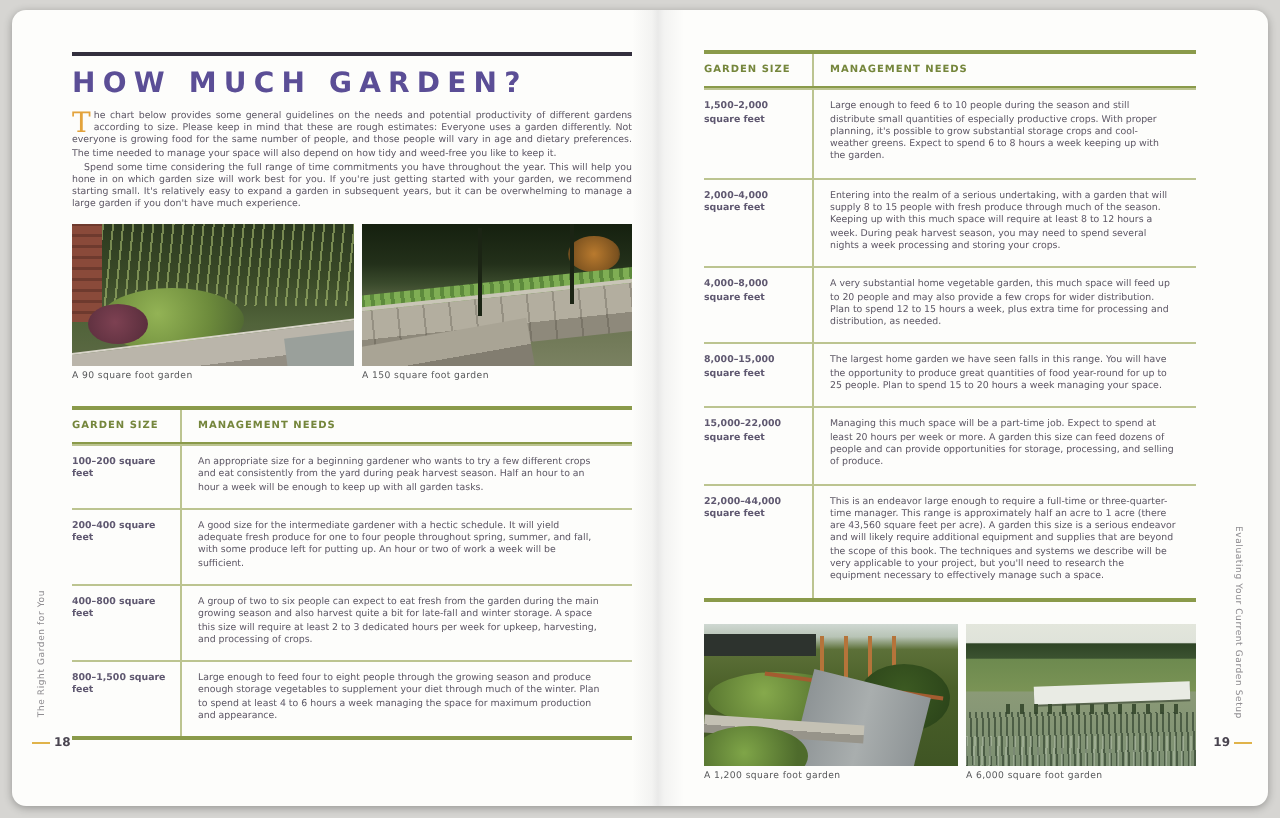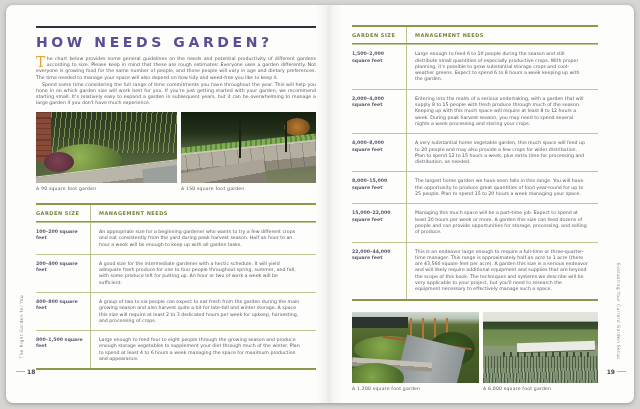--- a/index.html
+++ b/index.html
@@ -139,21 +139,21 @@
     background: repeating-linear-gradient(93deg, rgba(210,220,200,.35) 0 1px, rgba(0,0,0,0) 1px 4px); }
 </style>
 </head>
 <body>
 
 <div class="spread">
 
   <div class="page-left">
 
     <div class="title-rule"></div>
-    <div class="page-title">HOW NEEDS GARDEN?</div>
+    <div class="page-title">HOW MUCH GARDEN?</div>
 
     <div class="intro">
       <p><span class="dropcap">T</span><span>he chart below provides some general guidelines on the needs and potential productivity of different gardens according to size. Please keep in mind that these are rough estimates: Everyone uses a garden differently. Not everyone is growing food for the same number of people, and those people will vary in age and dietary preferences. The time needed to manage your space will also depend on how tidy and weed-free you like to keep it.</span></p>
       <p>Spend some time considering the full range of time commitments you have throughout the year. This will help you hone in on which garden size will work best for you. If you're just getting started with your garden, we recommend starting small. It's relatively easy to expand a garden in subsequent years, but it can be overwhelming to manage a large garden if you don't have much experience.</p>
     </div>
 
     <div class="photo-row">
       <div class="photo ph-l1">
         <div class="l1-base"></div>
         <div class="l1-allium"></div>

